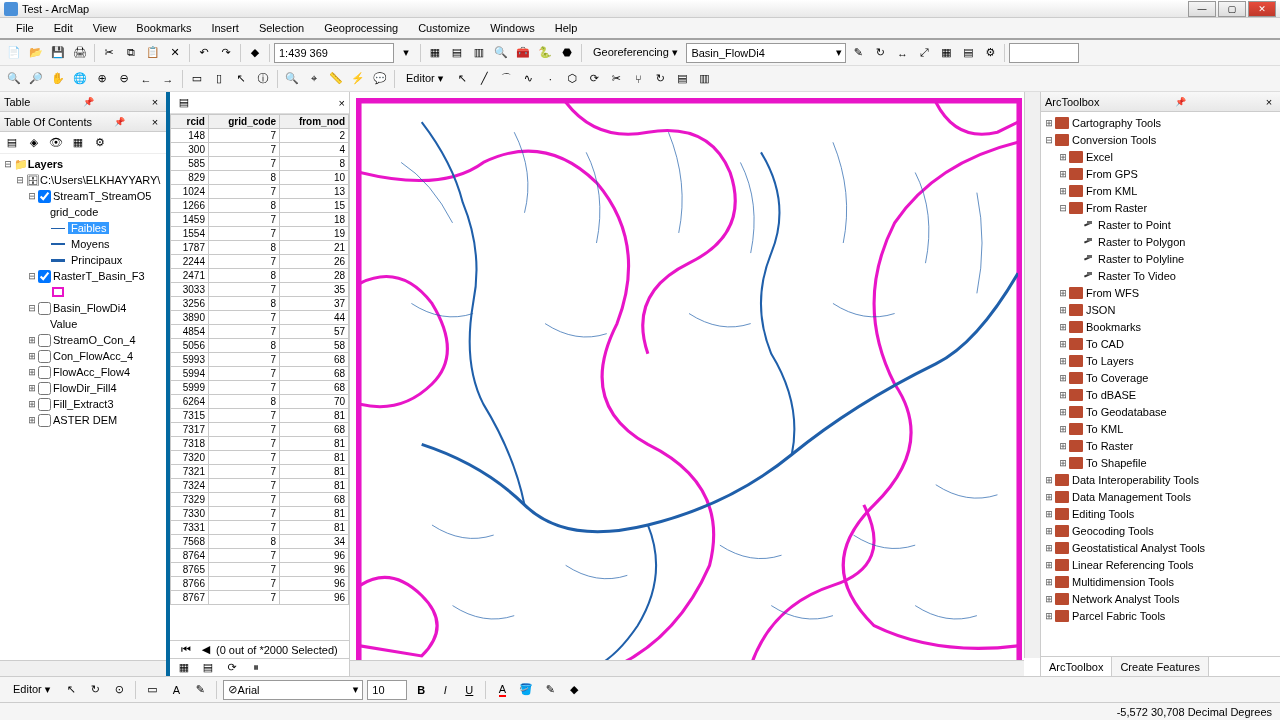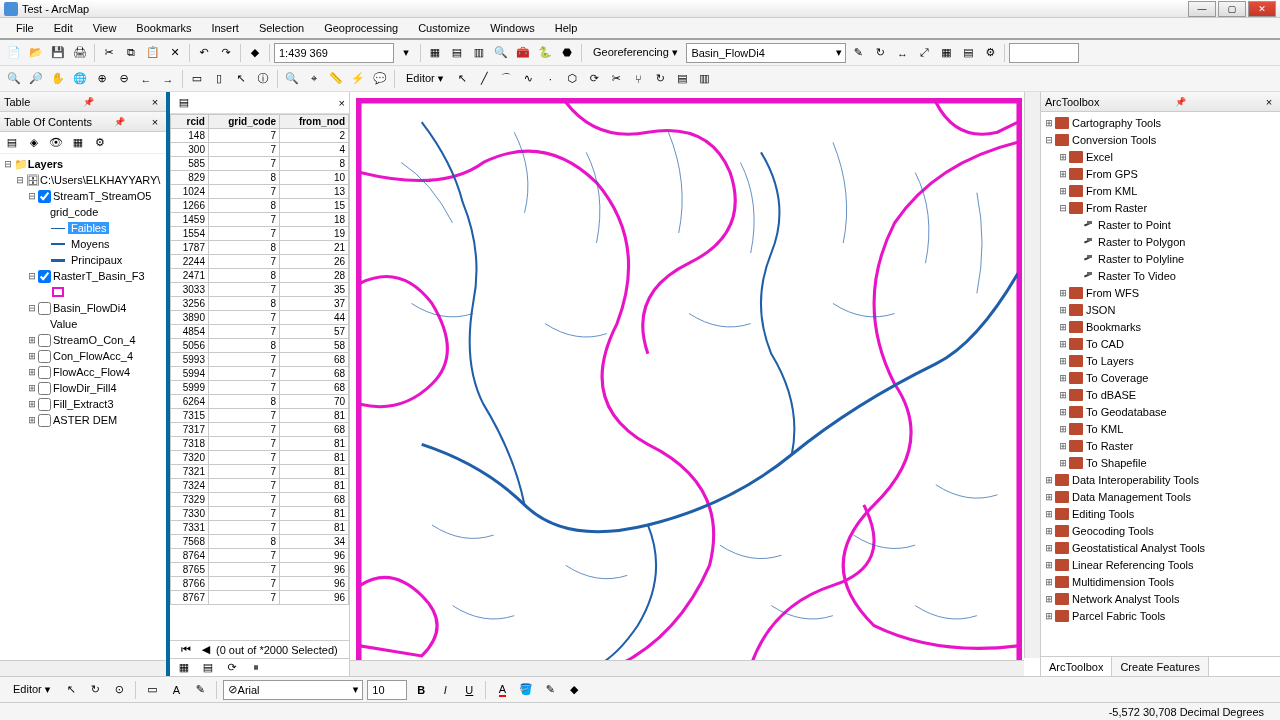--- a/index.html
+++ b/index.html
@@ -50,21 +50,21 @@
 .atbx .row { display: flex; align-items: center; height: 17px; white-space: nowrap; }
 .atbx .row .exp { width: 12px; text-align: center; font-size: 9px; color: #555; }
 .atbx .ticon { width: 14px; height: 12px; margin-right: 3px; background: #b94a2f; border-radius: 1px; }
 .atbx .hammer { width: 12px; height: 10px; margin-right: 3px; position: relative; }
 .atbx .hammer::before { content: ''; position: absolute; left: 1px; top: 3px; width: 8px; height: 2px; background: #333; transform: rotate(-25deg); }
 .atbx .hammer::after { content: ''; position: absolute; left: 4px; top: 1px; width: 5px; height: 3px; background: #666; }
 .righttabs { height: 20px; border-top: 1px solid #ccc; display: flex; }
 .righttab { padding: 2px 8px; border-right: 1px solid #ccc; background: #f5f5f5; font-size: 10px; display: flex; align-items: center; }
 .righttab.active { background: #fff; }
 .drawbar { height: 26px; background: #f5f5f5; border-top: 1px solid #ccc; display: flex; align-items: center; padding: 0 6px; gap: 4px; }
-.statusbar { height: 18px; background: #f5f5f5; border-top: 1px solid #ccc; display: flex; align-items: center; justify-content: flex-end; padding: 0 16px; font-size: 10px; }
+.statusbar { height: 18px; background: #f5f5f5; border-top: 1px solid #ccc; display: flex; align-items: center; justify-content: flex-end; padding: 0 8px; font-size: 10px; }
 .georef-combo { width: 160px; height: 20px; border: 1px solid #999; background: #fff; display: flex; align-items: center; padding: 0 4px; }
 .fontsel { width: 140px; height: 20px; border: 1px solid #999; background: #fff; padding: 0 4px; display: flex; align-items: center; }
 .sizesel { width: 40px; height: 20px; border: 1px solid #999; background: #fff; padding: 0 4px; }
 .hscroll { height: 16px; background: #f0f0f0; border-top: 1px solid #ccc; display: flex; }
 .editor-dd { padding: 0 6px; height: 20px; display: flex; align-items: center; border: 1px solid transparent; }
 </style>
 </head>
 <body>
 
 <div class="titlebar">

